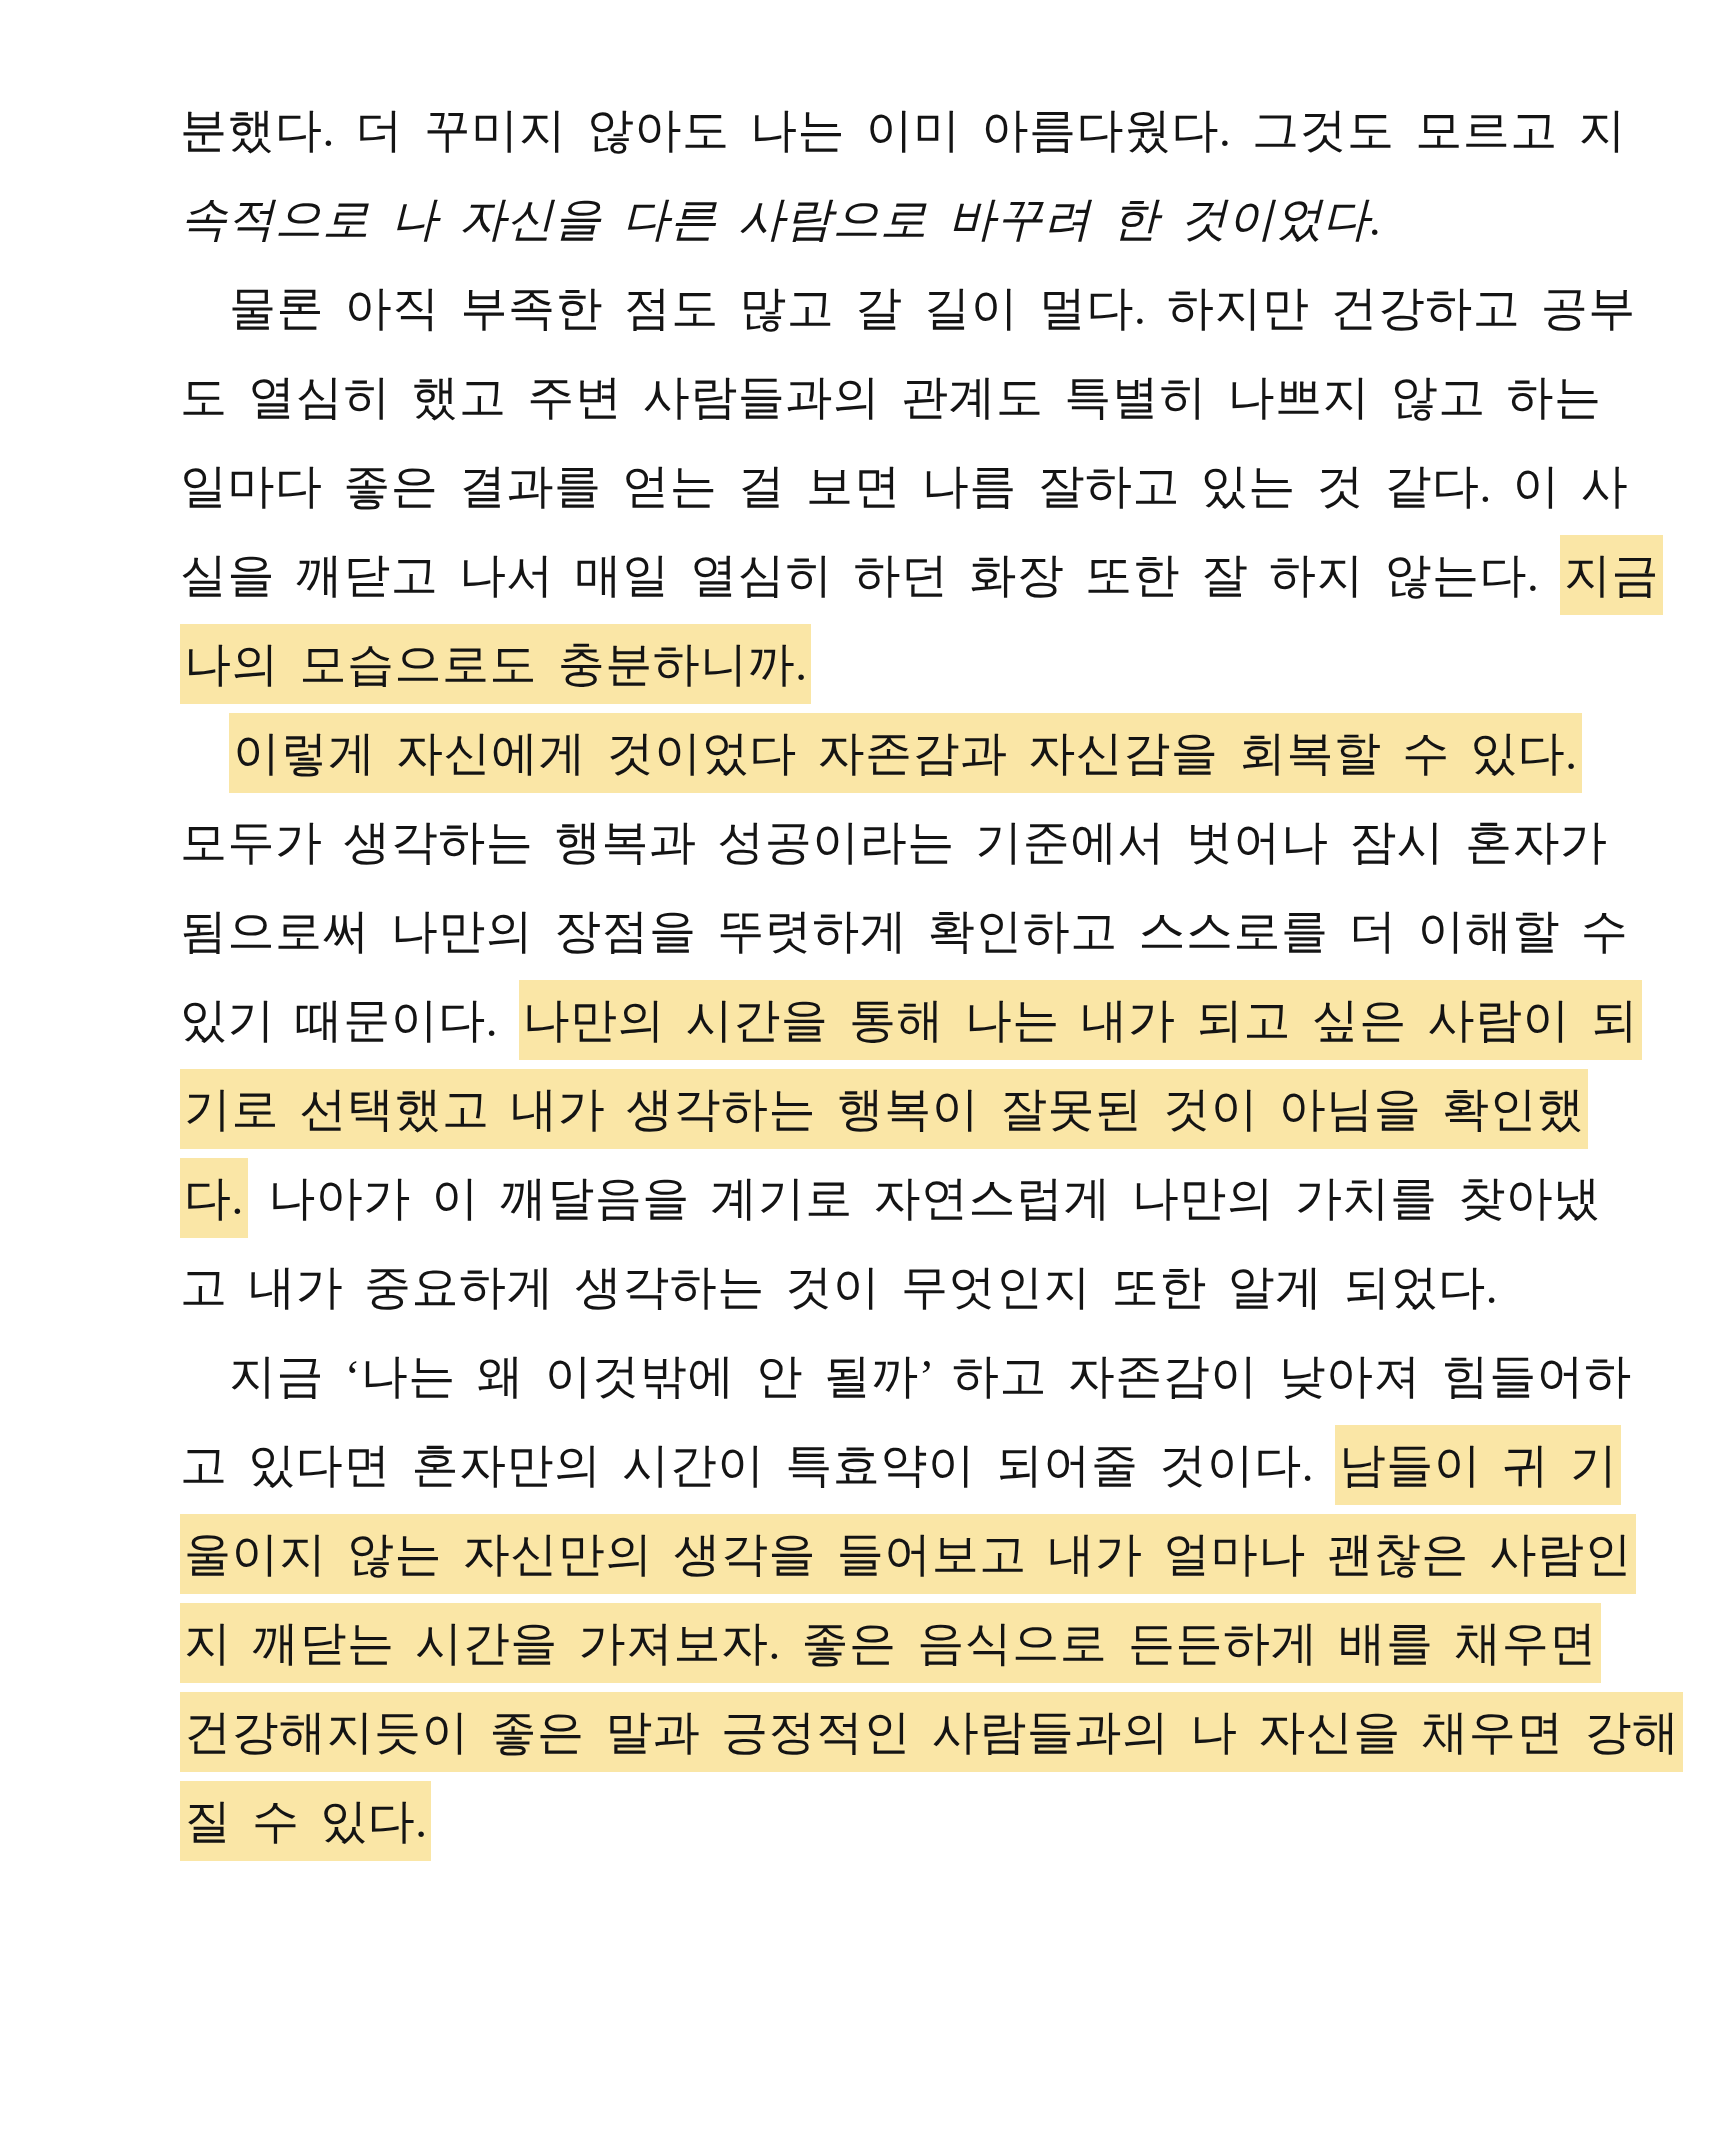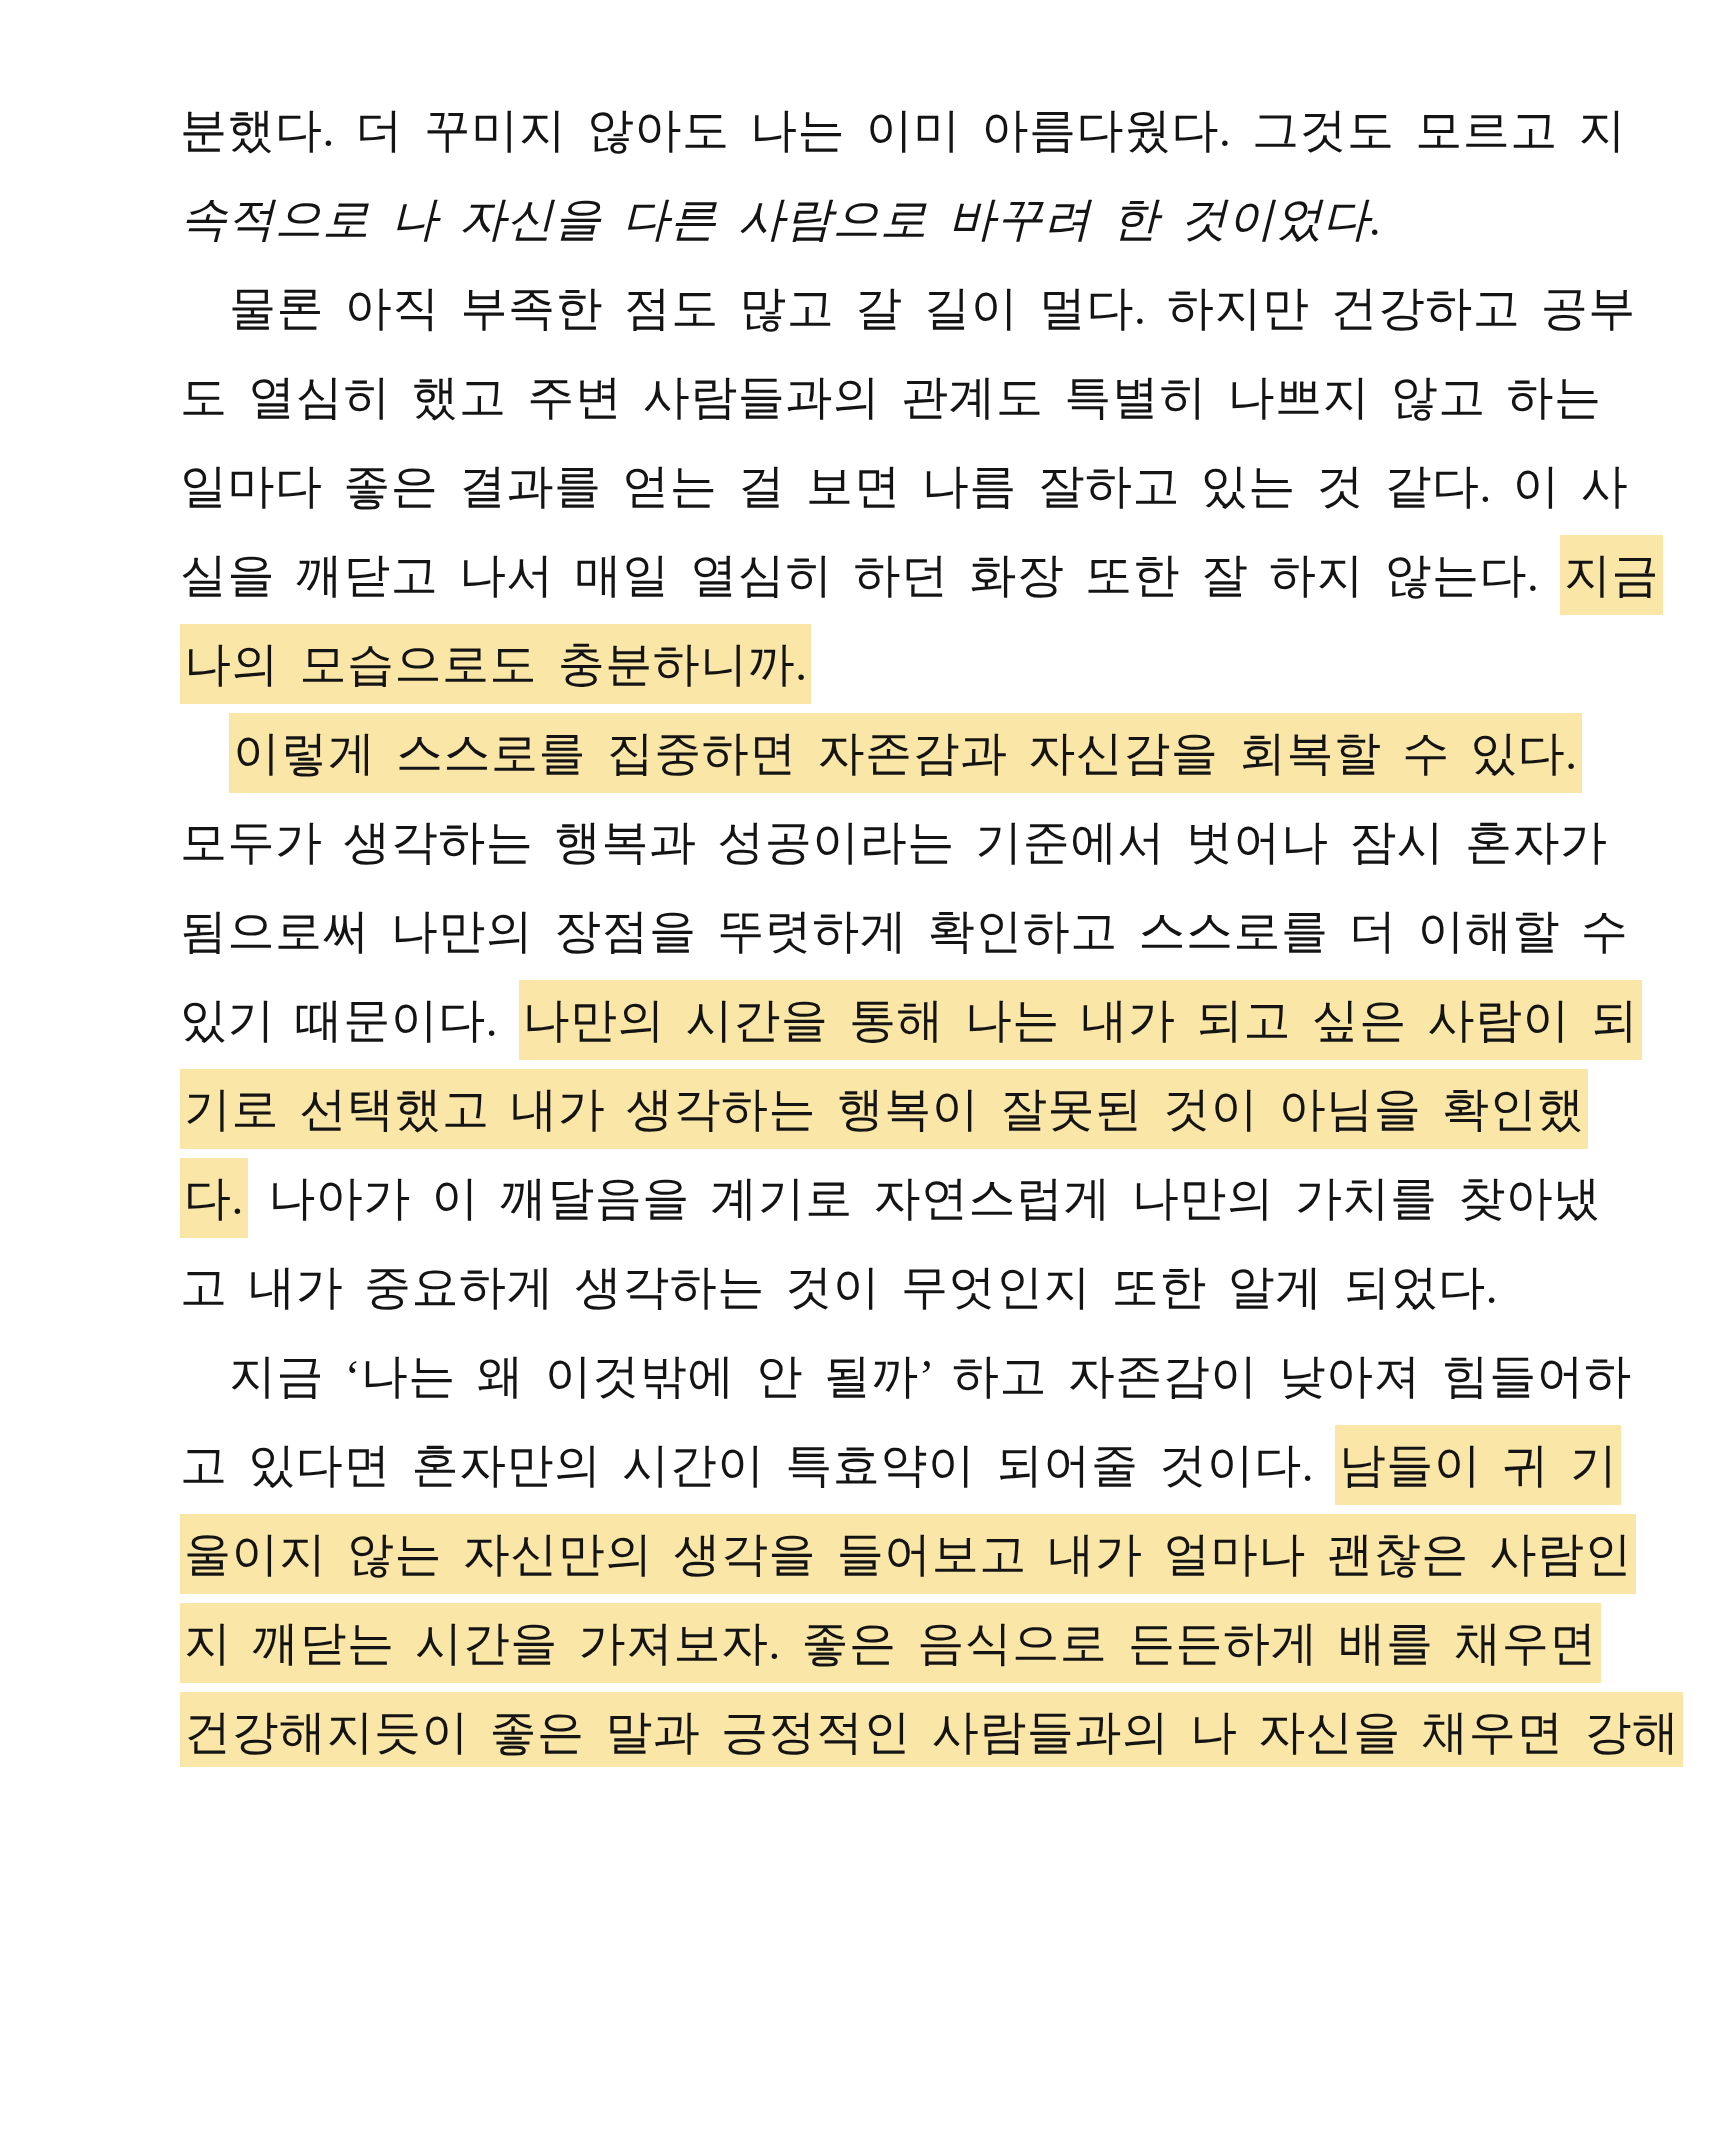--- a/index.html
+++ b/index.html
@@ -3,21 +3,21 @@
 <meta charset="utf-8">
 <style>
   html, body {
     margin: 0;
     padding: 0;
     background: #ffffff;
   }
   .page {
     position: relative;
     width: 1724px;
-    height: 1767px;
+    height: 2153px;
     background: #ffffff;
     overflow: hidden;
     font-family: "Liberation Serif", "DejaVu Serif", serif;
   }
   .text-block {
     position: absolute;
     top: 86px;
     left: 180px;
     width: 1395px;
   }
@@ -46,21 +46,21 @@
 
 <div class="page" style="background: rgb(255, 255, 255);">
   <div class="text-block">
       <div class="line" style="color: rgb(20, 20, 20);"><span class="seg">분했다. 더 꾸미지 않아도 나는 이미 아름다웠다. 그것도 모르고 지</span></div>
       <div class="line" style="color: rgb(20, 20, 20); font-style: italic;"><span class="seg">속적으로 나 자신을 다른 사람으로 바꾸려 한 것이었다.</span></div>
       <div class="line indent" style="color: rgb(20, 20, 20);"><span class="seg">물론 아직 부족한 점도 많고 갈 길이 멀다. 하지만 건강하고 공부</span></div>
       <div class="line" style="color: rgb(20, 20, 20);"><span class="seg">도 열심히 했고 주변 사람들과의 관계도 특별히 나쁘지 않고 하는</span></div>
       <div class="line" style="color: rgb(20, 20, 20);"><span class="seg">일마다 좋은 결과를 얻는 걸 보면 나름 잘하고 있는 것 같다. 이 사</span></div>
       <div class="line" style="color: rgb(20, 20, 20);"><span class="seg">실을 깨닫고 나서 매일 열심히 하던 화장 또한 잘 하지 않는다. </span><span class="seg hl" style="background: rgb(250, 230, 166);">지금</span></div>
       <div class="line" style="color: rgb(20, 20, 20);"><span class="seg hl" style="background: rgb(250, 230, 166);">나의 모습으로도 충분하니까.</span></div>
-      <div class="line indent" style="color: rgb(20, 20, 20);"><span class="seg hl" style="background: rgb(250, 230, 166);">이렇게 스스로를 집중하면 자존감과 자신감을 회복할 수 있다.</span></div>
+      <div class="line indent" style="color: rgb(20, 20, 20);"><span class="seg hl" style="background: rgb(250, 230, 166);">이렇게 자신에게 것이었다 자존감과 자신감을 회복할 수 있다.</span></div>
       <div class="line" style="color: rgb(20, 20, 20);"><span class="seg">모두가 생각하는 행복과 성공이라는 기준에서 벗어나 잠시 혼자가</span></div>
       <div class="line" style="color: rgb(20, 20, 20);"><span class="seg">됨으로써 나만의 장점을 뚜렷하게 확인하고 스스로를 더 이해할 수</span></div>
       <div class="line" style="color: rgb(20, 20, 20);"><span class="seg">있기 때문이다. </span><span class="seg hl" style="background: rgb(250, 230, 166);">나만의 시간을 통해 나는 내가 되고 싶은 사람이 되</span></div>
       <div class="line" style="color: rgb(20, 20, 20);"><span class="seg hl" style="background: rgb(250, 230, 166);">기로 선택했고 내가 생각하는 행복이 잘못된 것이 아님을 확인했</span></div>
       <div class="line" style="color: rgb(20, 20, 20);"><span class="seg hl" style="background: rgb(250, 230, 166);">다.</span><span class="seg"> 나아가 이 깨달음을 계기로 자연스럽게 나만의 가치를 찾아냈</span></div>
       <div class="line" style="color: rgb(20, 20, 20);"><span class="seg">고 내가 중요하게 생각하는 것이 무엇인지 또한 알게 되었다.</span></div>
       <div class="line indent" style="color: rgb(20, 20, 20);"><span class="seg">지금 ‘나는 왜 이것밖에 안 될까’ 하고 자존감이 낮아져 힘들어하</span></div>
       <div class="line" style="color: rgb(20, 20, 20);"><span class="seg">고 있다면 혼자만의 시간이 특효약이 되어줄 것이다. </span><span class="seg hl" style="background: rgb(250, 230, 166);">남들이 귀 기</span></div>
       <div class="line" style="color: rgb(20, 20, 20);"><span class="seg hl" style="background: rgb(250, 230, 166);">울이지 않는 자신만의 생각을 들어보고 내가 얼마나 괜찮은 사람인</span></div>
       <div class="line" style="color: rgb(20, 20, 20);"><span class="seg hl" style="background: rgb(250, 230, 166);">지 깨닫는 시간을 가져보자. 좋은 음식으로 든든하게 배를 채우면</span></div>

